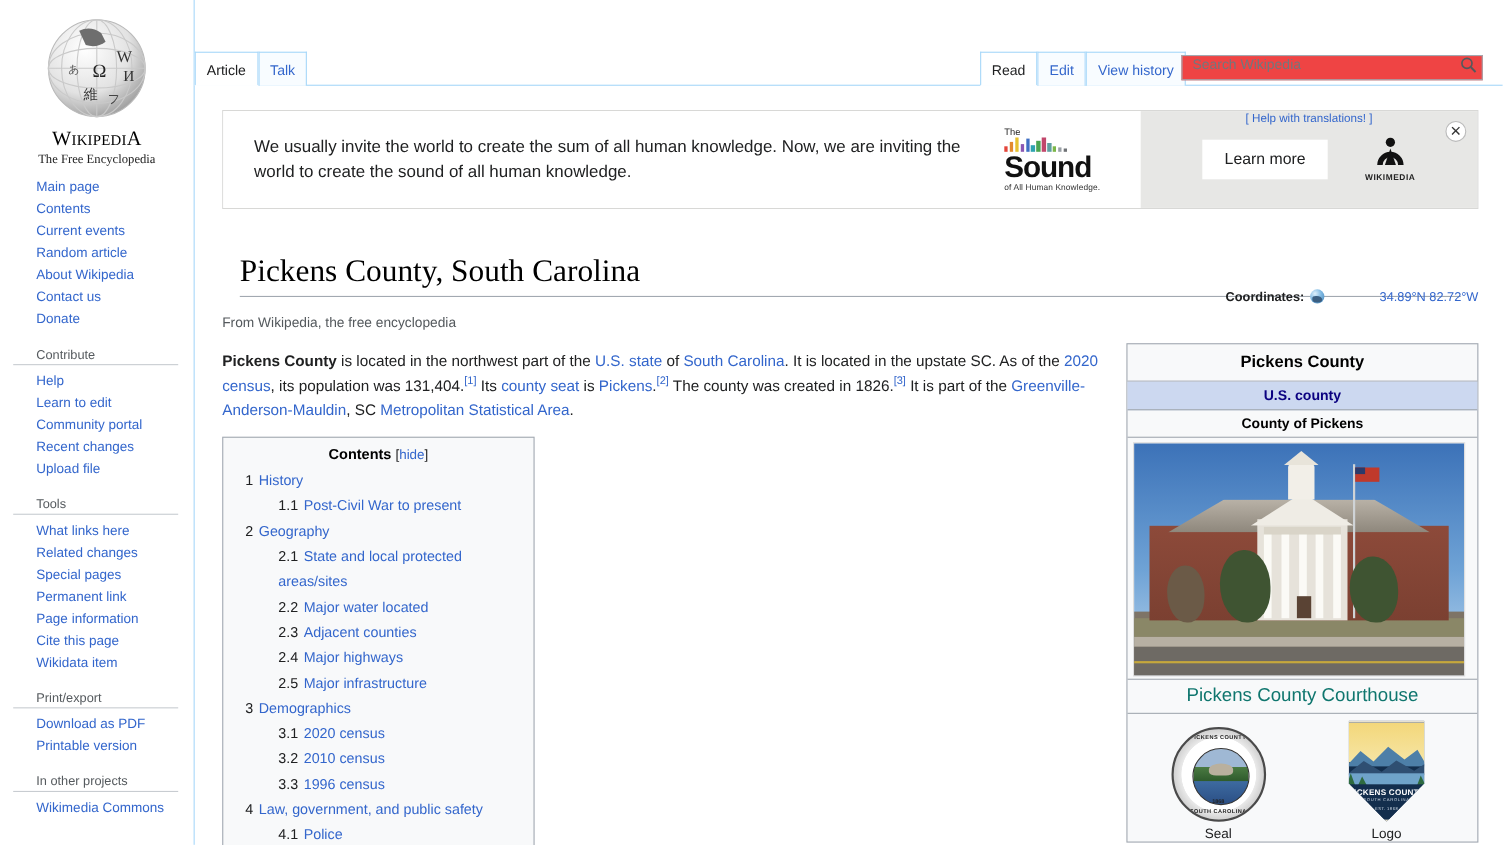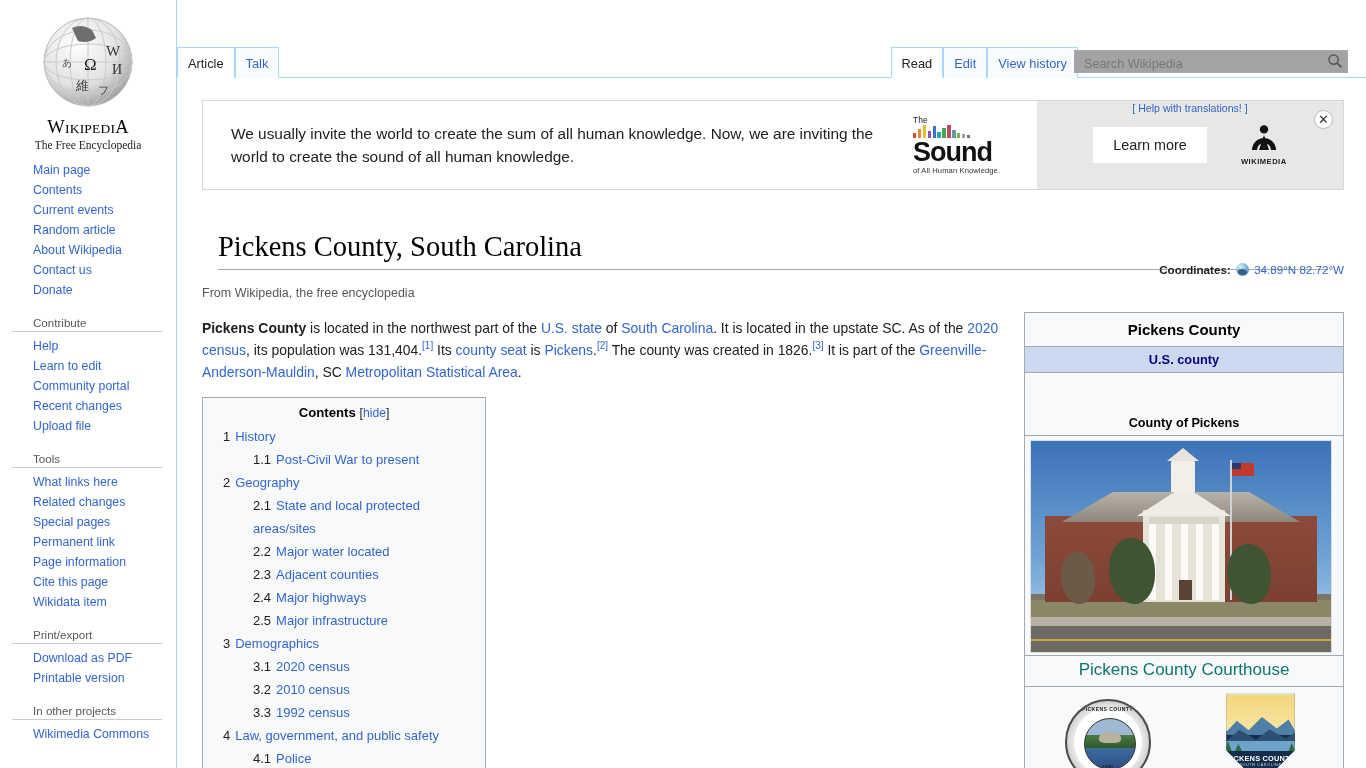--- a/index.html
+++ b/index.html
@@ -57,22 +57,22 @@
     height: 31px; line-height: 31px; padding: 0 10px; font-size: 12.8px;
     border: 1px solid #a7d7f9; border-bottom: none; background: #f8fcff;
     color: #3366cc; white-space: nowrap;
   }
   .tab.sel { background: #fff; color: #202122; border-bottom: 1px solid #fff; position: relative; z-index: 3; }
   .tabs-underline {
     position: absolute; left: 0; right: 0; bottom: 0; height: 1px; background: #a7d7f9;
   }
   #search-wrap { position: absolute; right: 18px; top: 50px; }
   #search-box {
-    width: 274px; height: 23px; border: 1px solid #a2a9b1; background: #a3a3a3;
-    display: flex; align-items: flex-end; padding: 0 4px 0 7px;
+    width: 274px; height: 23px; border: 1px solid #a2a9b1; background: #ef4444;
+    display: flex; align-items: flex-start; padding: 0 4px 0 7px;
   }
   #search-input {
     border: none; outline: none; flex: 1; font-size: 12.7px;
     font-family: "Liberation Sans", sans-serif; color: #202122; background: transparent;
   }
   #search-input::placeholder { color: #72777d; }
 
   
   #banner {
     position: absolute; left: 25px; right: 22px; top: 100px; height: 90px;
@@ -110,21 +110,21 @@
   #article { position: absolute; left: 25px; right: 22px; top: 215px; bottom: 0; }
   #firstHeading {
     font-family: "Liberation Serif", serif; font-size: 28.5px; font-weight: normal;
     margin: 16px; padding-bottom: 6px; border-bottom: 1px solid #a2a9b1; color: #000;
   }
   #siteSub { font-size: 12.5px; color: #54595d; margin-top: 9px; }
   #coordinates {
     position: absolute; right: 0; top: 48px; font-size: 11.6px; color: #202122;
   }
   #coordinates .clabel { font-weight: bold; }
-  #coordinates a { color: #3366cc; }
+  #coordinates a { color: #3366cc; margin-left: 45px; }
   .globe-tiny {
     display: inline-block; width: 13px; height: 13px; border-radius: 50%;
     background: radial-gradient(circle at 34% 30%, #dff0fb 0%, #7fb9e3 45%, #3f7fb5 100%);
     vertical-align: -2px; margin: 0 2px; position: relative; overflow: hidden;
   }
   .globe-tiny::after {
     content: ""; position: absolute; left: 2px; top: 6px; width: 9px; height: 6px;
     background: #3b5f82; border-radius: 40% 60% 50% 50%;
   }
 
@@ -147,21 +147,21 @@
   .toc-num { color: #202122; display: inline-block; margin-right: 5px; }
 
   
   #infobox {
     position: absolute; right: 0; top: 97px; width: 320px;
     border: 1px solid #a2a9b1; background: #f8f9fa; font-size: 12.6px;
   }
   .ib-row { border-bottom: 1px solid #a2a9b1; text-align: center; }
   .ib-title { font-size: 15px; font-weight: bold; padding: 8px 4px; color: #000; }
   .ib-sub { background: #ccd8f0; color: #0b0080; font-weight: bold; padding: 5px 4px; font-size: 12.8px; }
-  .ib-alt { padding: 5px 4px; font-weight: bold; color: #000; font-size: 12.7px; margin-top: 38px; }
+  .ib-alt { padding: 5px 4px; font-weight: bold; color: #000; font-size: 12.7px; }
   .ib-img-cell { padding: 4px 5px 2px 5px; text-align: center; }
   .ib-caption { font-size: 17px; color: #0f766e; padding: 4px 4px 6px 4px; text-align: center; }
 
   
   .photo {
     width: 302px; height: 213px; position: relative; overflow: hidden;
     background: linear-gradient(#3c72b8 0%, #6fa3d6 55%, #bcd7ee 100%);
     border: 1px solid #ddd;
   }
   .ph-ground { position: absolute; left: 0; right: 0; bottom: 0; height: 58px; background: #7e7466; }
@@ -436,21 +436,21 @@
           <div class="toc-l2"><span class="toc-num">1.1</span><span>Post-Civil War to present</span></div>
           <div class="toc-l1"><span class="toc-num">2</span><span>Geography</span></div>
           <div class="toc-l2"><span class="toc-num">2.1</span><span>State and local protected areas/sites</span></div>
           <div class="toc-l2"><span class="toc-num">2.2</span><span>Major water located</span></div>
           <div class="toc-l2"><span class="toc-num">2.3</span><span>Adjacent counties</span></div>
           <div class="toc-l2"><span class="toc-num">2.4</span><span>Major highways</span></div>
           <div class="toc-l2"><span class="toc-num">2.5</span><span>Major infrastructure</span></div>
           <div class="toc-l1"><span class="toc-num">3</span><span>Demographics</span></div>
           <div class="toc-l2"><span class="toc-num">3.1</span><span>2020 census</span></div>
           <div class="toc-l2"><span class="toc-num">3.2</span><span>2010 census</span></div>
-          <div class="toc-l2"><span class="toc-num">3.3</span><span>1992 census</span></div>
+          <div class="toc-l2"><span class="toc-num">3.3</span><span>1996 census</span></div>
           <div class="toc-l1"><span class="toc-num">4</span><span>Law, government, and public safety</span></div>
           <div class="toc-l2"><span class="toc-num">4.1</span><span>Police</span></div>
           <div class="toc-l2"><span class="toc-num">4.2</span><span>Fire safety</span></div>
         </div>
     </div>
 
     <div id="infobox">
       <div class="ib-row ib-title">Pickens County</div>
       <div class="ib-row ib-sub">U.S. county</div>
       <div class="ib-row ib-alt">County of Pickens</div>

